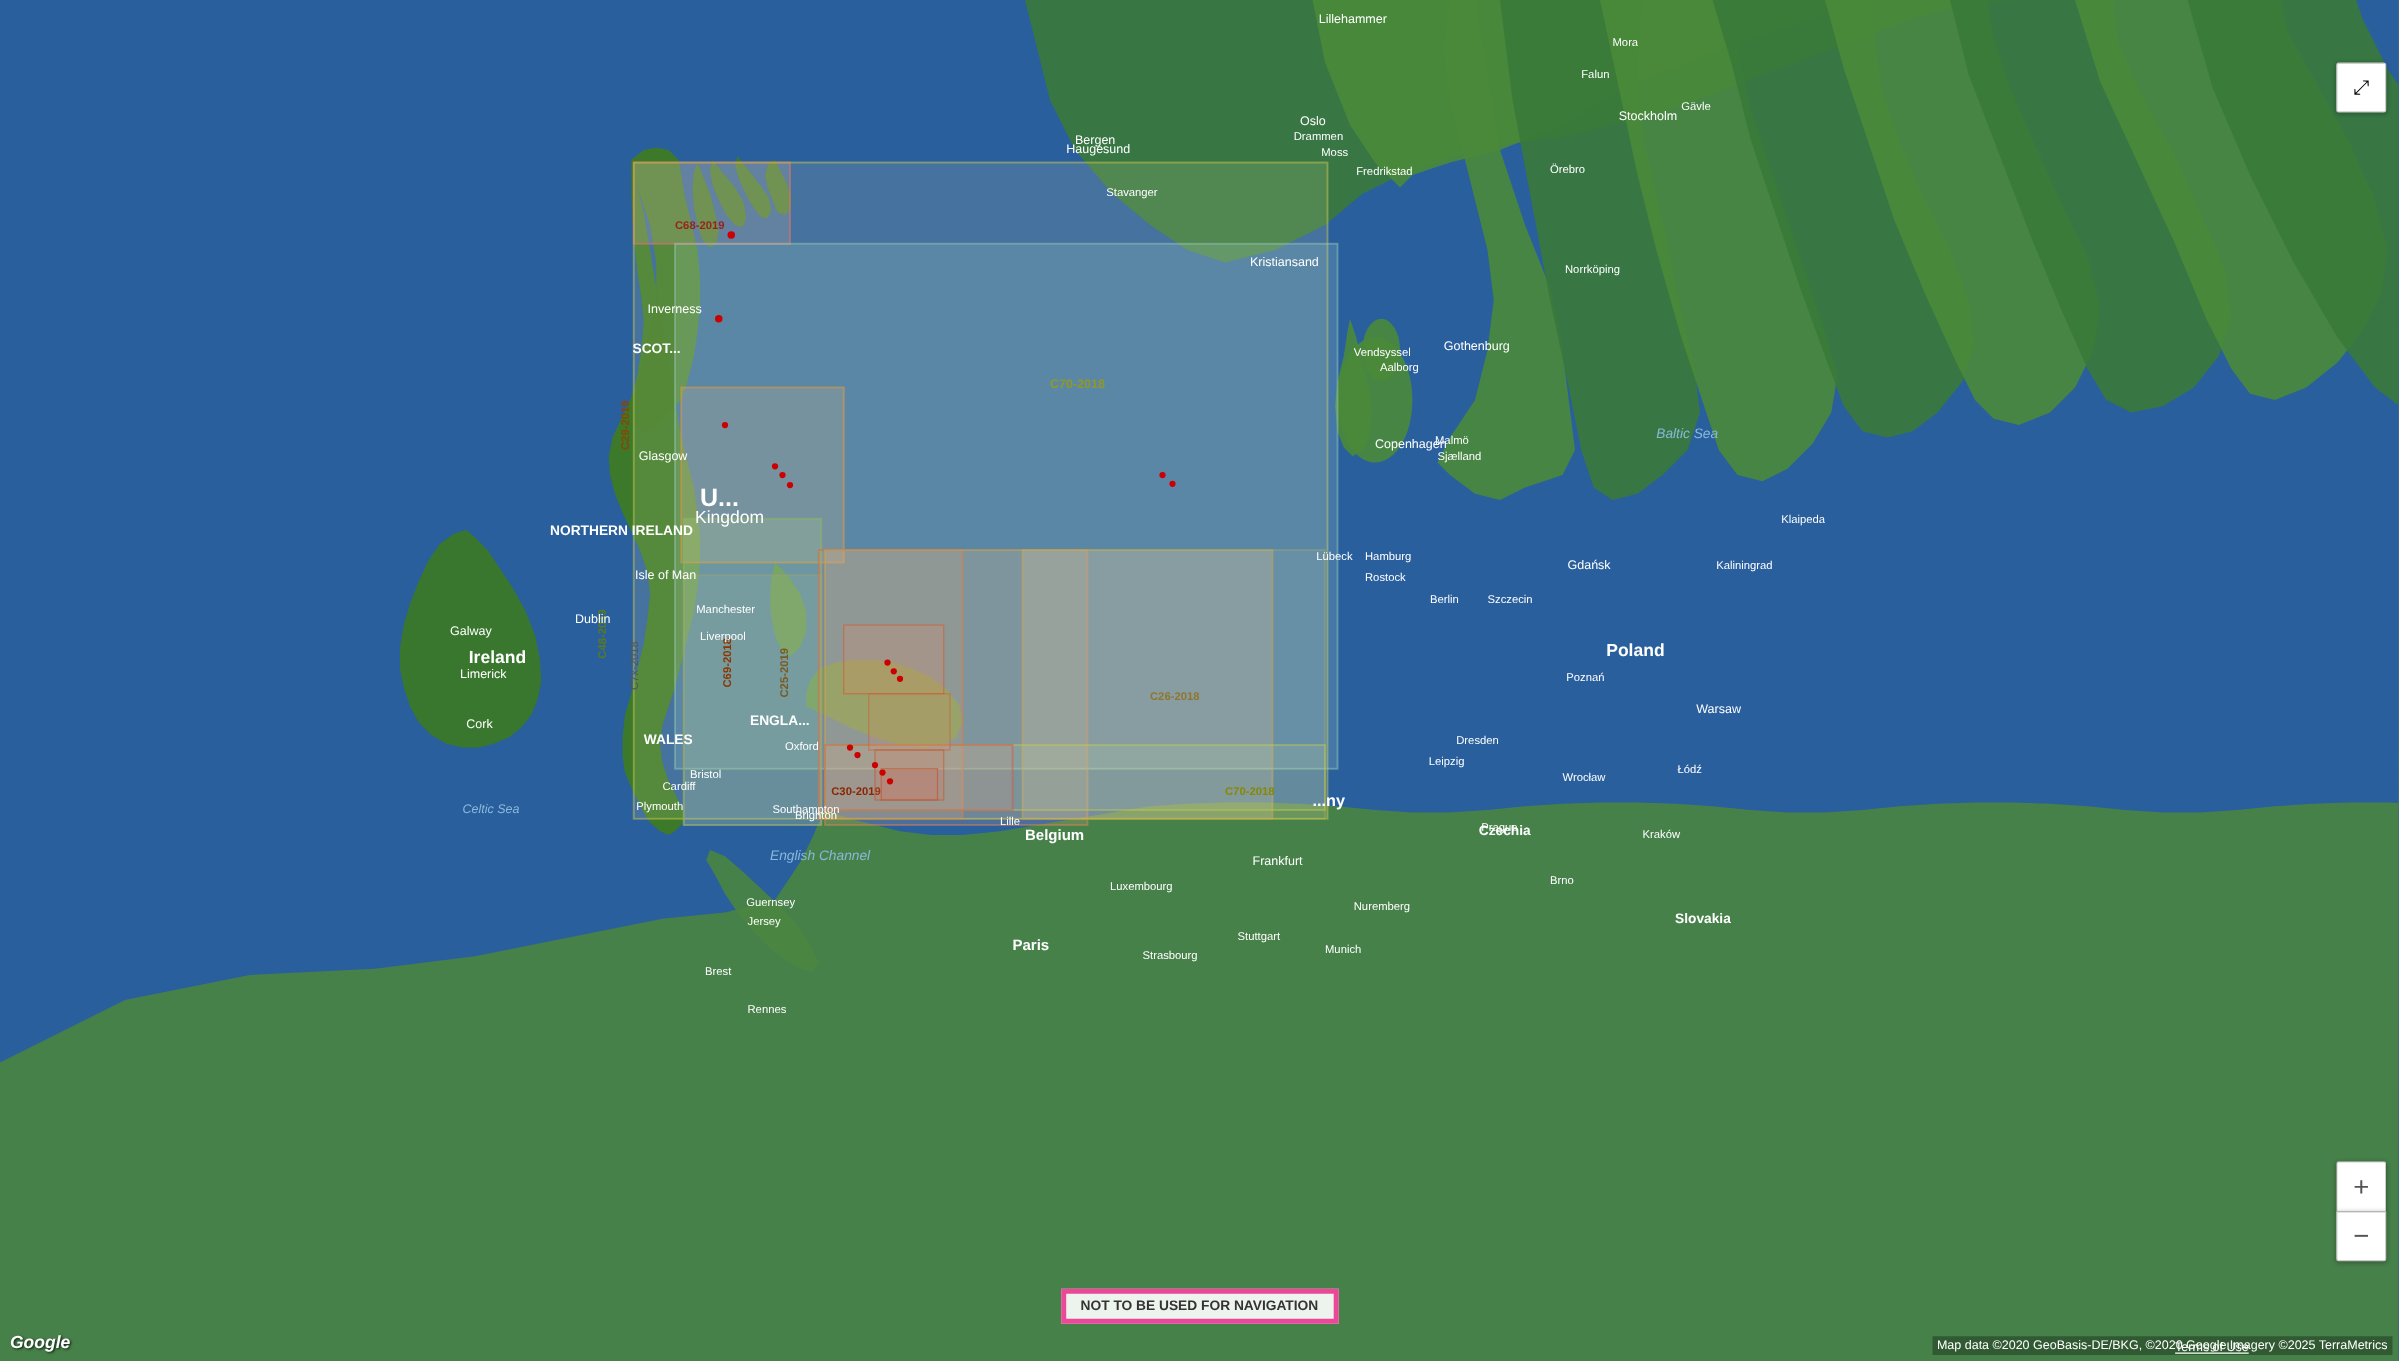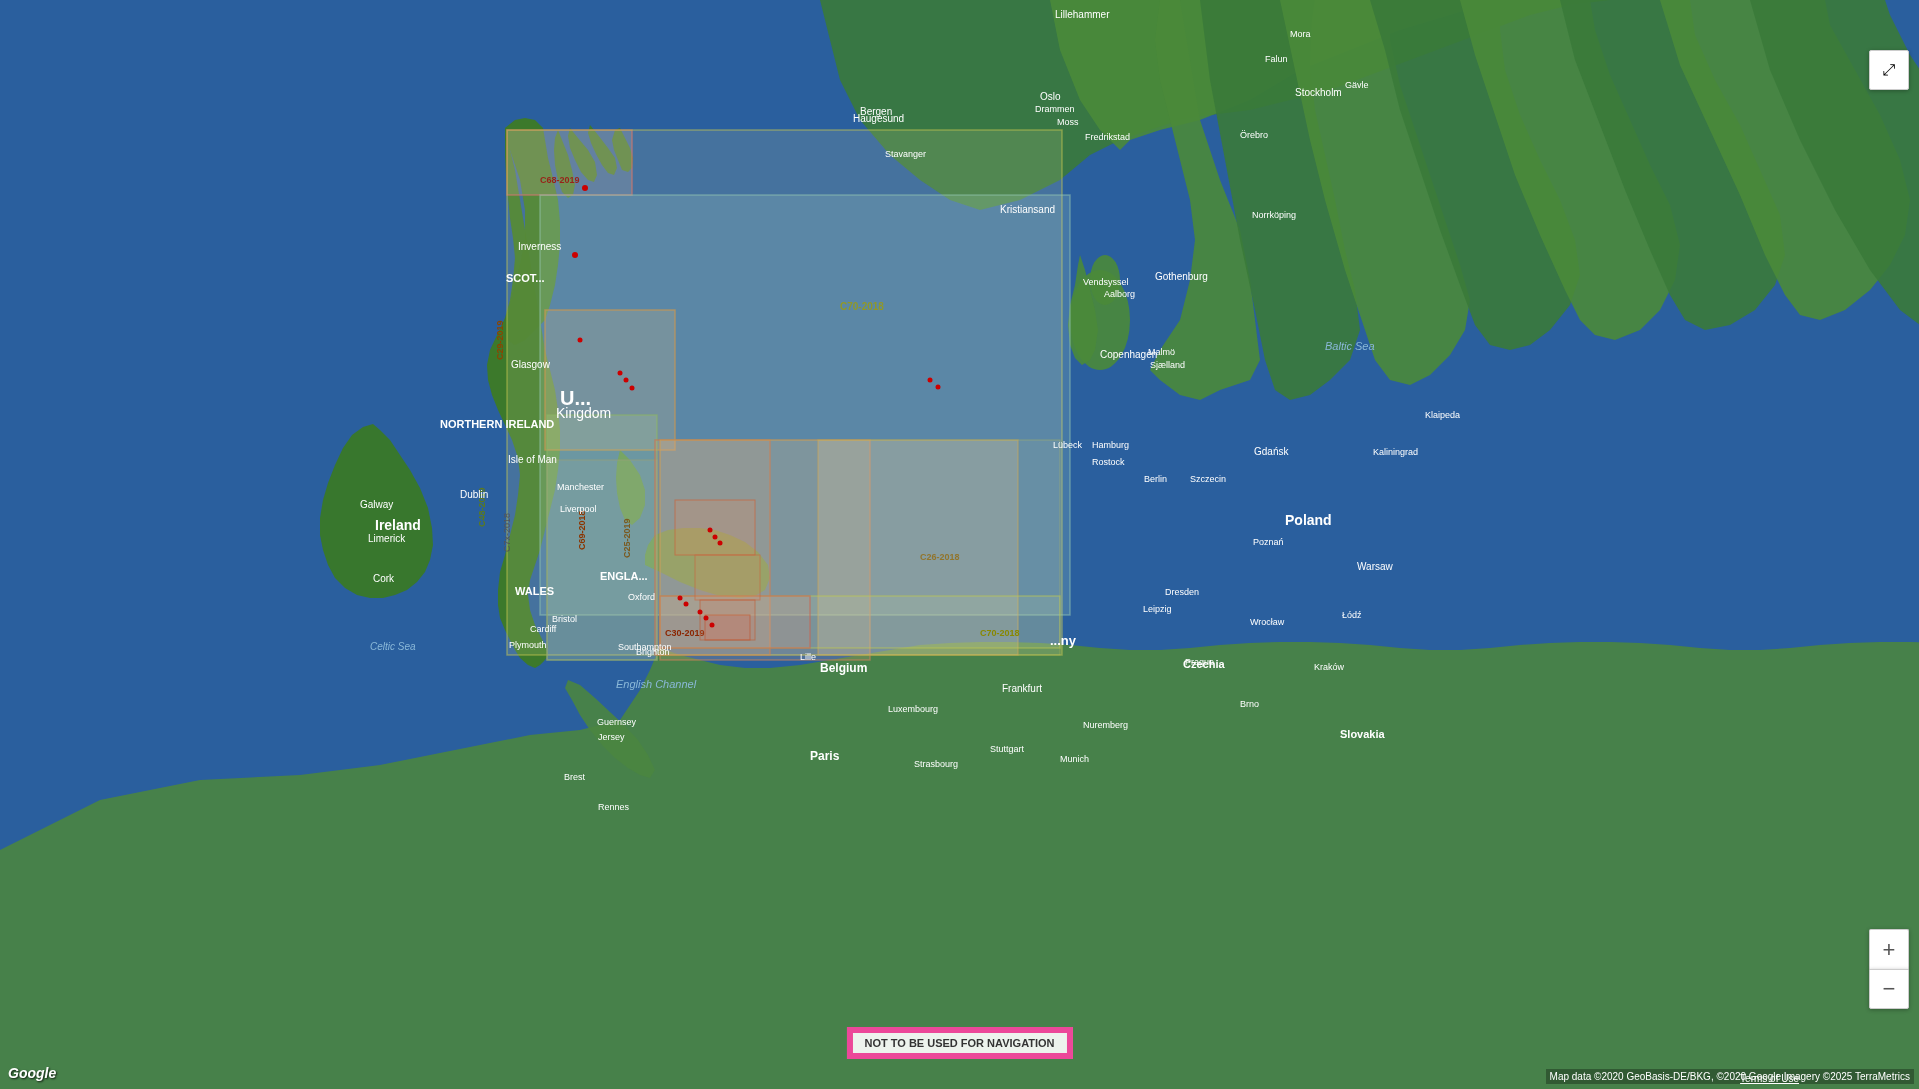--- a/index.html
+++ b/index.html
@@ -173,21 +173,21 @@
       font-size: 16px;
     }
 
     
     #nav-warning {
       position: absolute;
       bottom: 30px;
       left: 50%;
       transform: translateX(-50%);
       background: rgba(255,255,255,0.9);
-      border: 6px solid #ec4899;
+      border: 4px solid #ec4899;
       padding: 4px 12px;
       font-size: 11px;
       font-weight: bold;
       color: #333;
       z-index: 100;
       white-space: nowrap;
     }
 
     
     #google-brand {

